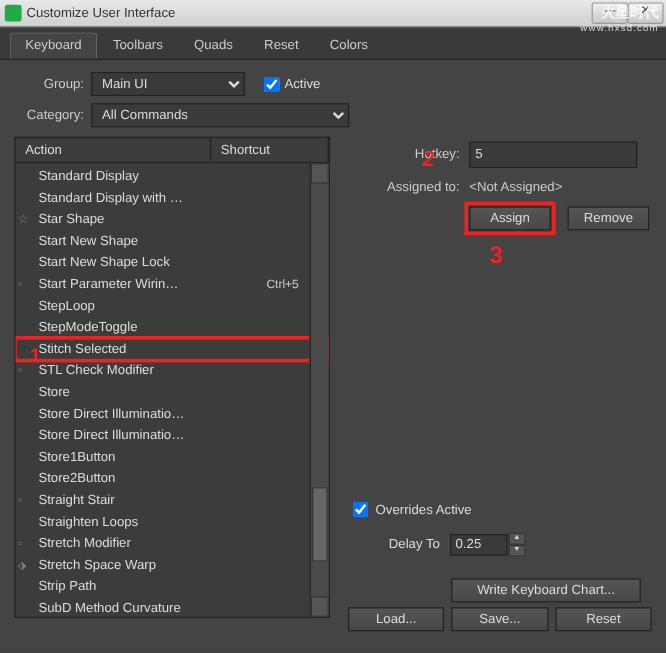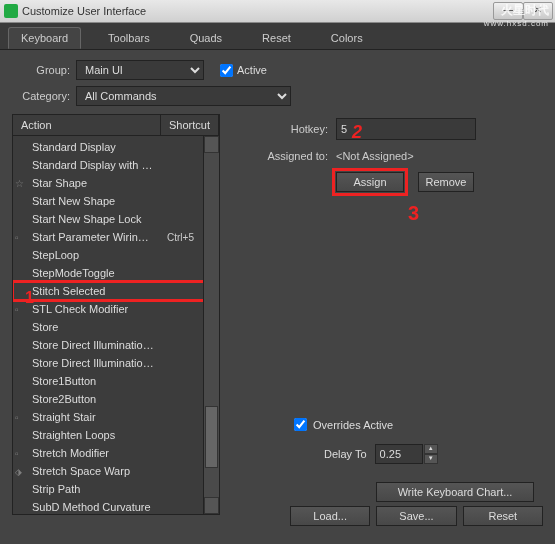--- a/index.html
+++ b/index.html
@@ -7,33 +7,33 @@
 .titlebar-icon{width:14px;height:14px;background:#2a4;border-radius:2px;margin-right:4px}
 .winmin,.winclose{position:absolute;top:2px;width:28px;height:16px;background:linear-gradient(#f0f0f0,#c8c8c8);border:1px solid #999;border-radius:2px;text-align:center;font-size:10px;line-height:14px;color:#333}
 .winmin{right:540px;left:auto}
 .winclose{right:515px;left:auto}
 .winmin{left:493px}
 .winclose{left:523px}
 .watermark{position:absolute;right:6px;top:2px;text-align:right;font-size:10px;color:#fff;opacity:.8;z-index:100}
 .watermark .wm1{font-size:12px;font-weight:bold}
 .watermark .wm2{font-size:8px;letter-spacing:1px}
 .tabs{display:flex;background:#3a3a3a;border-bottom:1px solid #222;padding:4px 8px 0}
-.tab{padding:4px 12px;margin-right:14px;color:#ccc;border:1px solid transparent;cursor:pointer}
+.tab{padding:4px 12px;margin-right:0;color:#ccc;border:1px solid transparent;cursor:pointer}
 .tab.active{background:#444;border:1px solid #666;border-bottom:1px solid #444;border-radius:3px 3px 0 0}
 .body{padding:10px 12px}
 .row{display:flex;align-items:center;margin-bottom:6px}
 .lbl{width:58px;text-align:right;margin-right:6px;color:#ccc}
 select,input[type=text]{background:#3a3a3a;border:1px solid #222;color:#ddd;padding:2px 4px;font-size:11px}
 select{height:20px}
 .group-sel{width:128px}
 .cat-sel{width:215px}
 .chk{display:flex;align-items:center;margin-left:12px}
 .chk input{margin-right:4px}
 .main{display:flex;margin-top:8px}
-.listcol{width:208px}
+.listcol{width:263px}
 .listhdr{display:flex;background:#3c3c3c;border:1px solid #222;border-bottom:none}
 .listhdr div{padding:4px 8px;color:#ddd;border-right:1px solid #222}
 .listhdr .c1{width:146px}
 .listhdr .c2{flex:1}
 .listbox{height:378px;background:#3c3c3c;border:1px solid #222;overflow:hidden;position:relative}
 .listinner{padding:2px 0}
 .li{display:flex;align-items:center;padding:1px 2px;height:16px}
 .li .icon{width:14px;height:12px;margin-right:3px;opacity:.6;flex-shrink:0}
 .li .txt{flex:1;color:#ddd;white-space:nowrap;overflow:hidden}
 .li .sc{width:50px;color:#ccc;font-size:10px}
@@ -41,27 +41,27 @@
 .scrollbar{position:absolute;right:0;top:0;bottom:0;width:15px;background:#4a4a4a;border-left:1px solid #222}
 .scrollbtn{height:15px;background:#555;border:1px solid #333;margin:0}
 .scrollthumb{position:absolute;left:1px;right:1px;top:270px;height:60px;background:#666;border:1px solid #333}
 .rightcol{flex:1;padding-left:30px;padding-top:4px}
 .rrow{display:flex;align-items:center;margin-bottom:10px}
 .rlbl{width:78px;text-align:right;margin-right:8px;color:#ccc}
 .hotkey-inp{width:130px;height:16px}
 .assigned{color:#ccc}
 .btn{background:linear-gradient(#555,#484848);border:1px solid #222;color:#ddd;padding:3px 0;font-size:11px;cursor:pointer;text-align:center}
 .btn.assign{width:68px;outline:3px solid #e22;outline-offset:1px}
-.btn.remove{width:56px;margin-left:14px}
+.btn.remove{width:68px;margin-left:14px}
 .marker2{position:absolute;left:352px;top:122px;color:#e22;font-size:18px;font-weight:bold;font-style:italic;z-index:50}
 .marker3{position:absolute;left:408px;top:202px;color:#e22;font-size:20px;font-weight:bold;z-index:50}
 .marker1{position:absolute;left:25px;top:289px;color:#e22;font-size:16px;font-weight:bold;z-index:50}
 .bottom{position:absolute;bottom:18px;left:290px;right:12px}
 .brow{display:flex;align-items:center;margin-bottom:10px}
-.spin{display:inline-flex;}
+.spin{display:inline-flex;align-items:center}
 .spin input{width:38px}
 .spinbtns{display:flex;flex-direction:column;margin-left:1px}
 .spinbtns div{width:12px;height:8px;background:#555;border:1px solid #333;font-size:6px;text-align:center;line-height:6px}
 .btnrow{display:flex;gap:6px;margin-top:4px}
 .btnrow .btn{flex:1}
 .ico-star::before{content:"☆";font-size:10px;color:#aaa}
 .ico-box::before{content:"▫";font-size:10px;color:#aaa}
 .ico-warp::before{content:"⬗";font-size:9px;color:#aaa}
 </style>
 </head>

